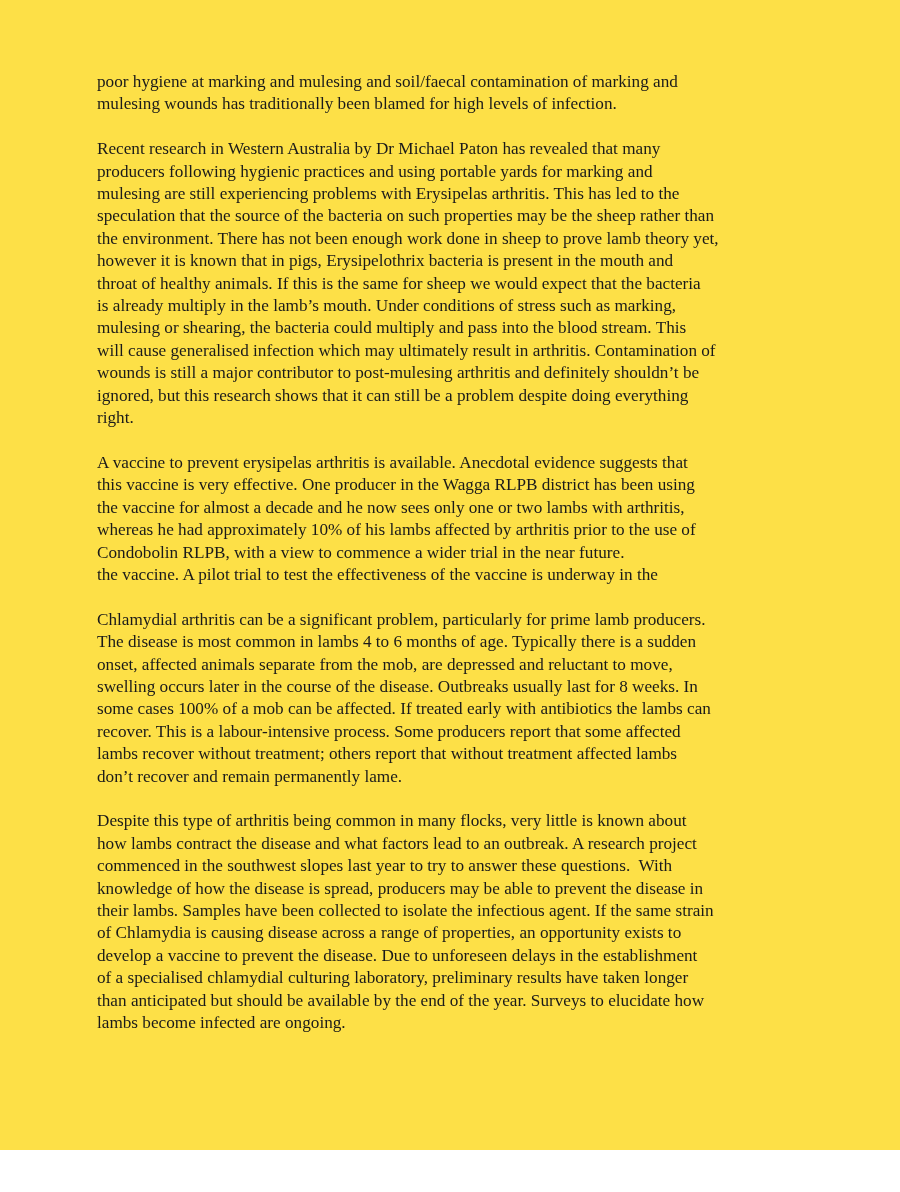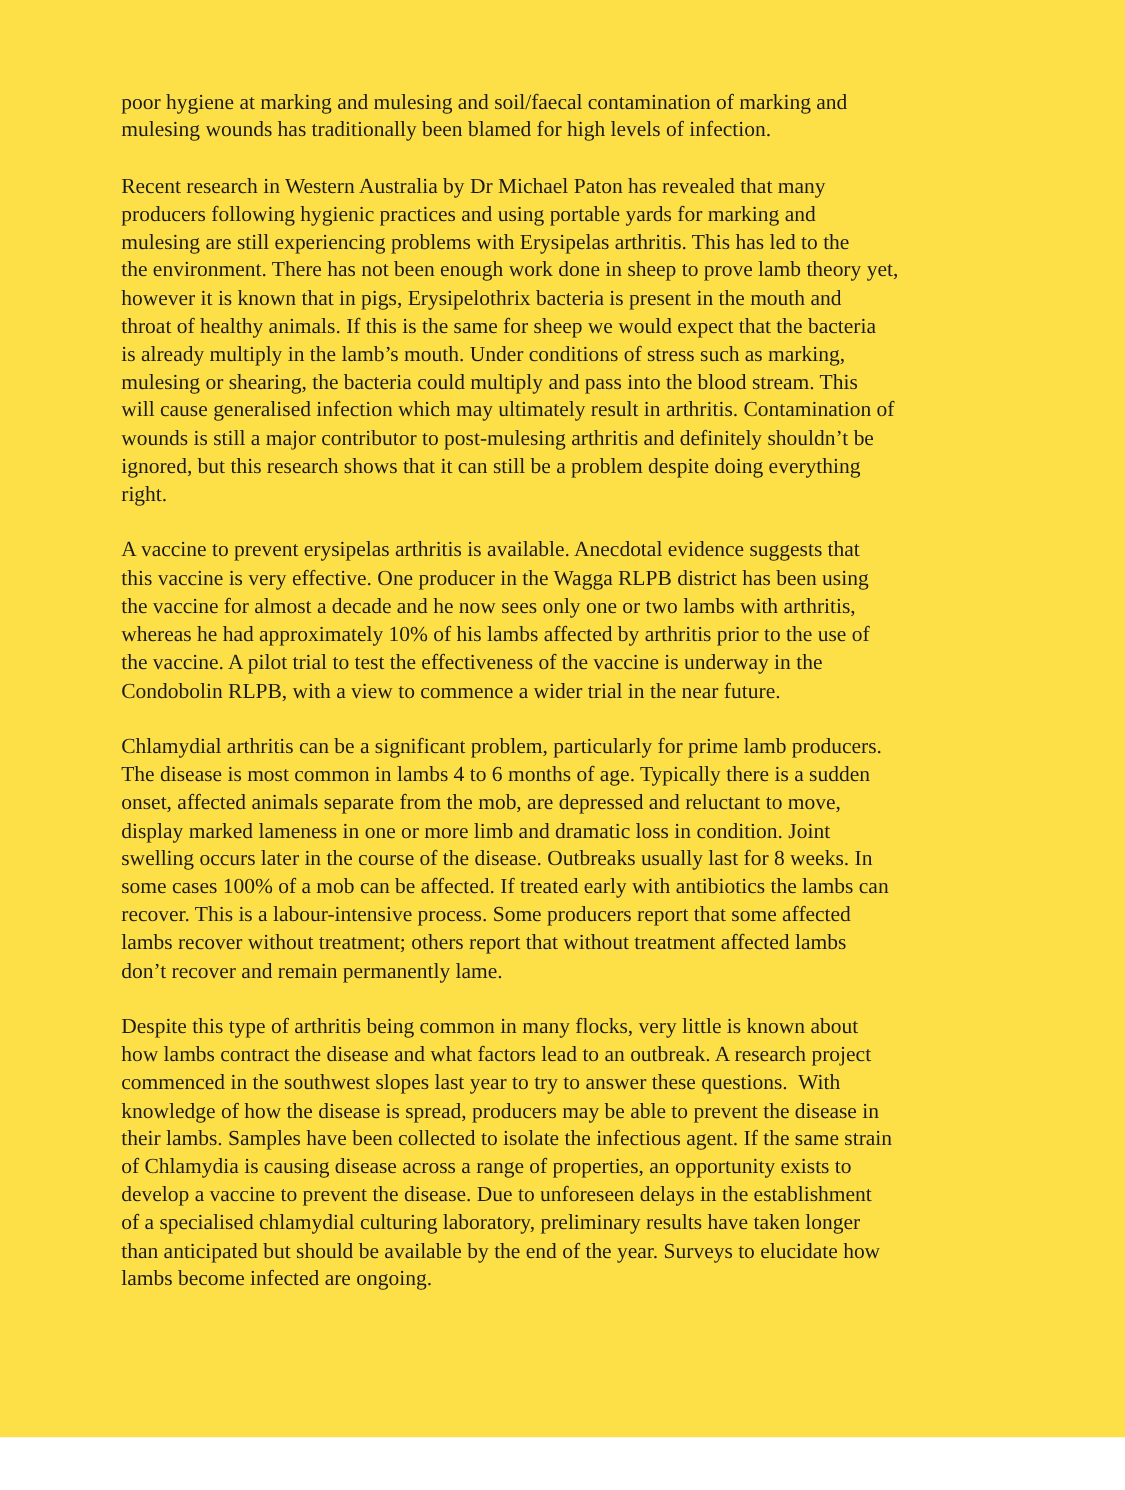--- a/index.html
+++ b/index.html
@@ -48,43 +48,43 @@
 <div class="page">
   <div class="text-block" id="text-block">
       <div class="paragraph">
         <div class="line">poor hygiene at marking and mulesing and soil/faecal contamination of marking and</div>
         <div class="line">mulesing wounds has traditionally been blamed for high levels of infection.</div>
       </div>
       <div class="paragraph">
         <div class="line">Recent research in Western Australia by Dr Michael Paton has revealed that many</div>
         <div class="line">producers following hygienic practices and using portable yards for marking and</div>
         <div class="line">mulesing are still experiencing problems with Erysipelas arthritis. This has led to the</div>
+        <div class="line">speculation that the source of the bacteria on such properties may be the sheep rather than</div>
         <div class="line">the environment. There has not been enough work done in sheep to prove lamb theory yet,</div>
         <div class="line">however it is known that in pigs, Erysipelothrix bacteria is present in the mouth and</div>
         <div class="line">throat of healthy animals. If this is the same for sheep we would expect that the bacteria</div>
         <div class="line">is already multiply in the lamb’s mouth. Under conditions of stress such as marking,</div>
         <div class="line">mulesing or shearing, the bacteria could multiply and pass into the blood stream. This</div>
         <div class="line">will cause generalised infection which may ultimately result in arthritis. Contamination of</div>
         <div class="line">wounds is still a major contributor to post-mulesing arthritis and definitely shouldn’t be</div>
         <div class="line">ignored, but this research shows that it can still be a problem despite doing everything</div>
         <div class="line">right.</div>
       </div>
       <div class="paragraph">
         <div class="line">A vaccine to prevent erysipelas arthritis is available. Anecdotal evidence suggests that</div>
         <div class="line">this vaccine is very effective. One producer in the Wagga RLPB district has been using</div>
         <div class="line">the vaccine for almost a decade and he now sees only one or two lambs with arthritis,</div>
         <div class="line">whereas he had approximately 10% of his lambs affected by arthritis prior to the use of</div>
+        <div class="line">Condobolin RLPB, with a view to commence a wider trial in the near future.</div>
         <div class="line">the vaccine. A pilot trial to test the effectiveness of the vaccine is underway in the</div>
-        <div class="line">Condobolin RLPB, with a view to commence a wider trial in the near future.</div>
       </div>
       <div class="paragraph">
         <div class="line">Chlamydial arthritis can be a significant problem, particularly for prime lamb producers.</div>
         <div class="line">The disease is most common in lambs 4 to 6 months of age. Typically there is a sudden</div>
         <div class="line">onset, affected animals separate from the mob, are depressed and reluctant to move,</div>
-        <div class="line">display marked lameness in one or more limb and dramatic loss in condition. Joint</div>
         <div class="line">swelling occurs later in the course of the disease. Outbreaks usually last for 8 weeks. In</div>
         <div class="line">some cases 100% of a mob can be affected. If treated early with antibiotics the lambs can</div>
         <div class="line">recover. This is a labour-intensive process. Some producers report that some affected</div>
         <div class="line">lambs recover without treatment; others report that without treatment affected lambs</div>
         <div class="line">don’t recover and remain permanently lame.</div>
       </div>
       <div class="paragraph">
         <div class="line">Despite this type of arthritis being common in many flocks, very little is known about</div>
         <div class="line">how lambs contract the disease and what factors lead to an outbreak. A research project</div>
         <div class="line">commenced in the southwest slopes last year to try to answer these questions.  With</div>

